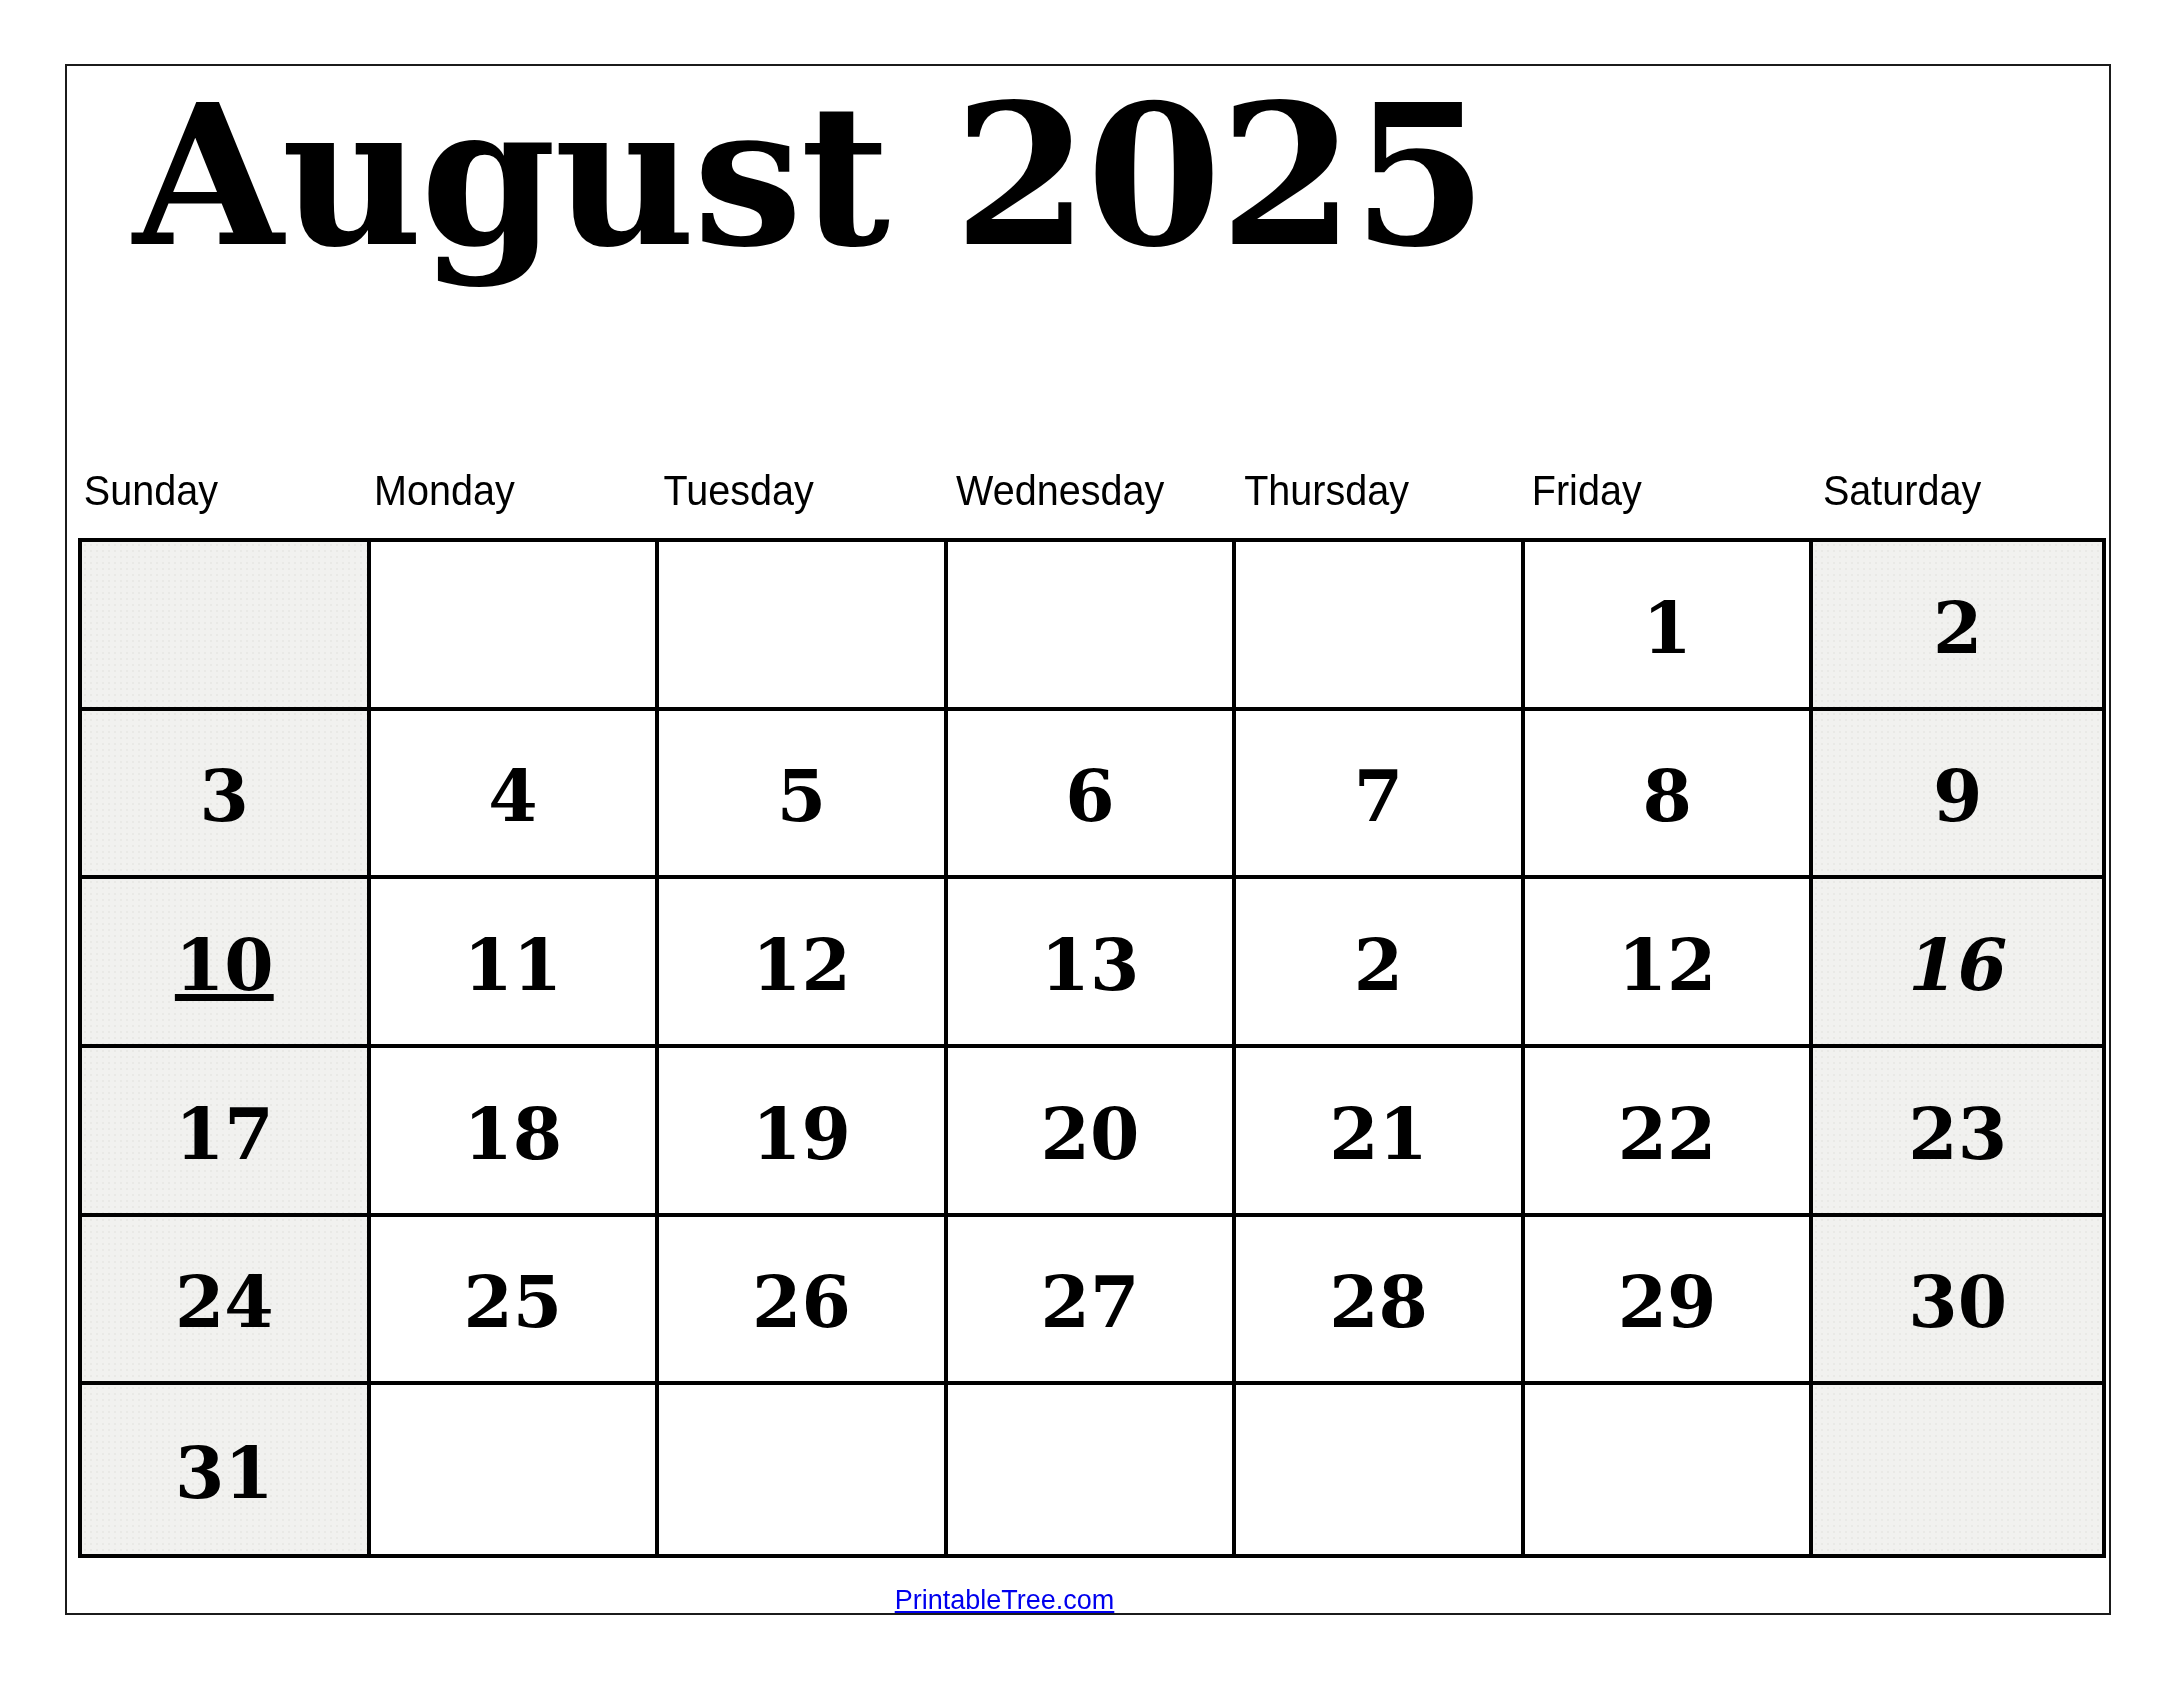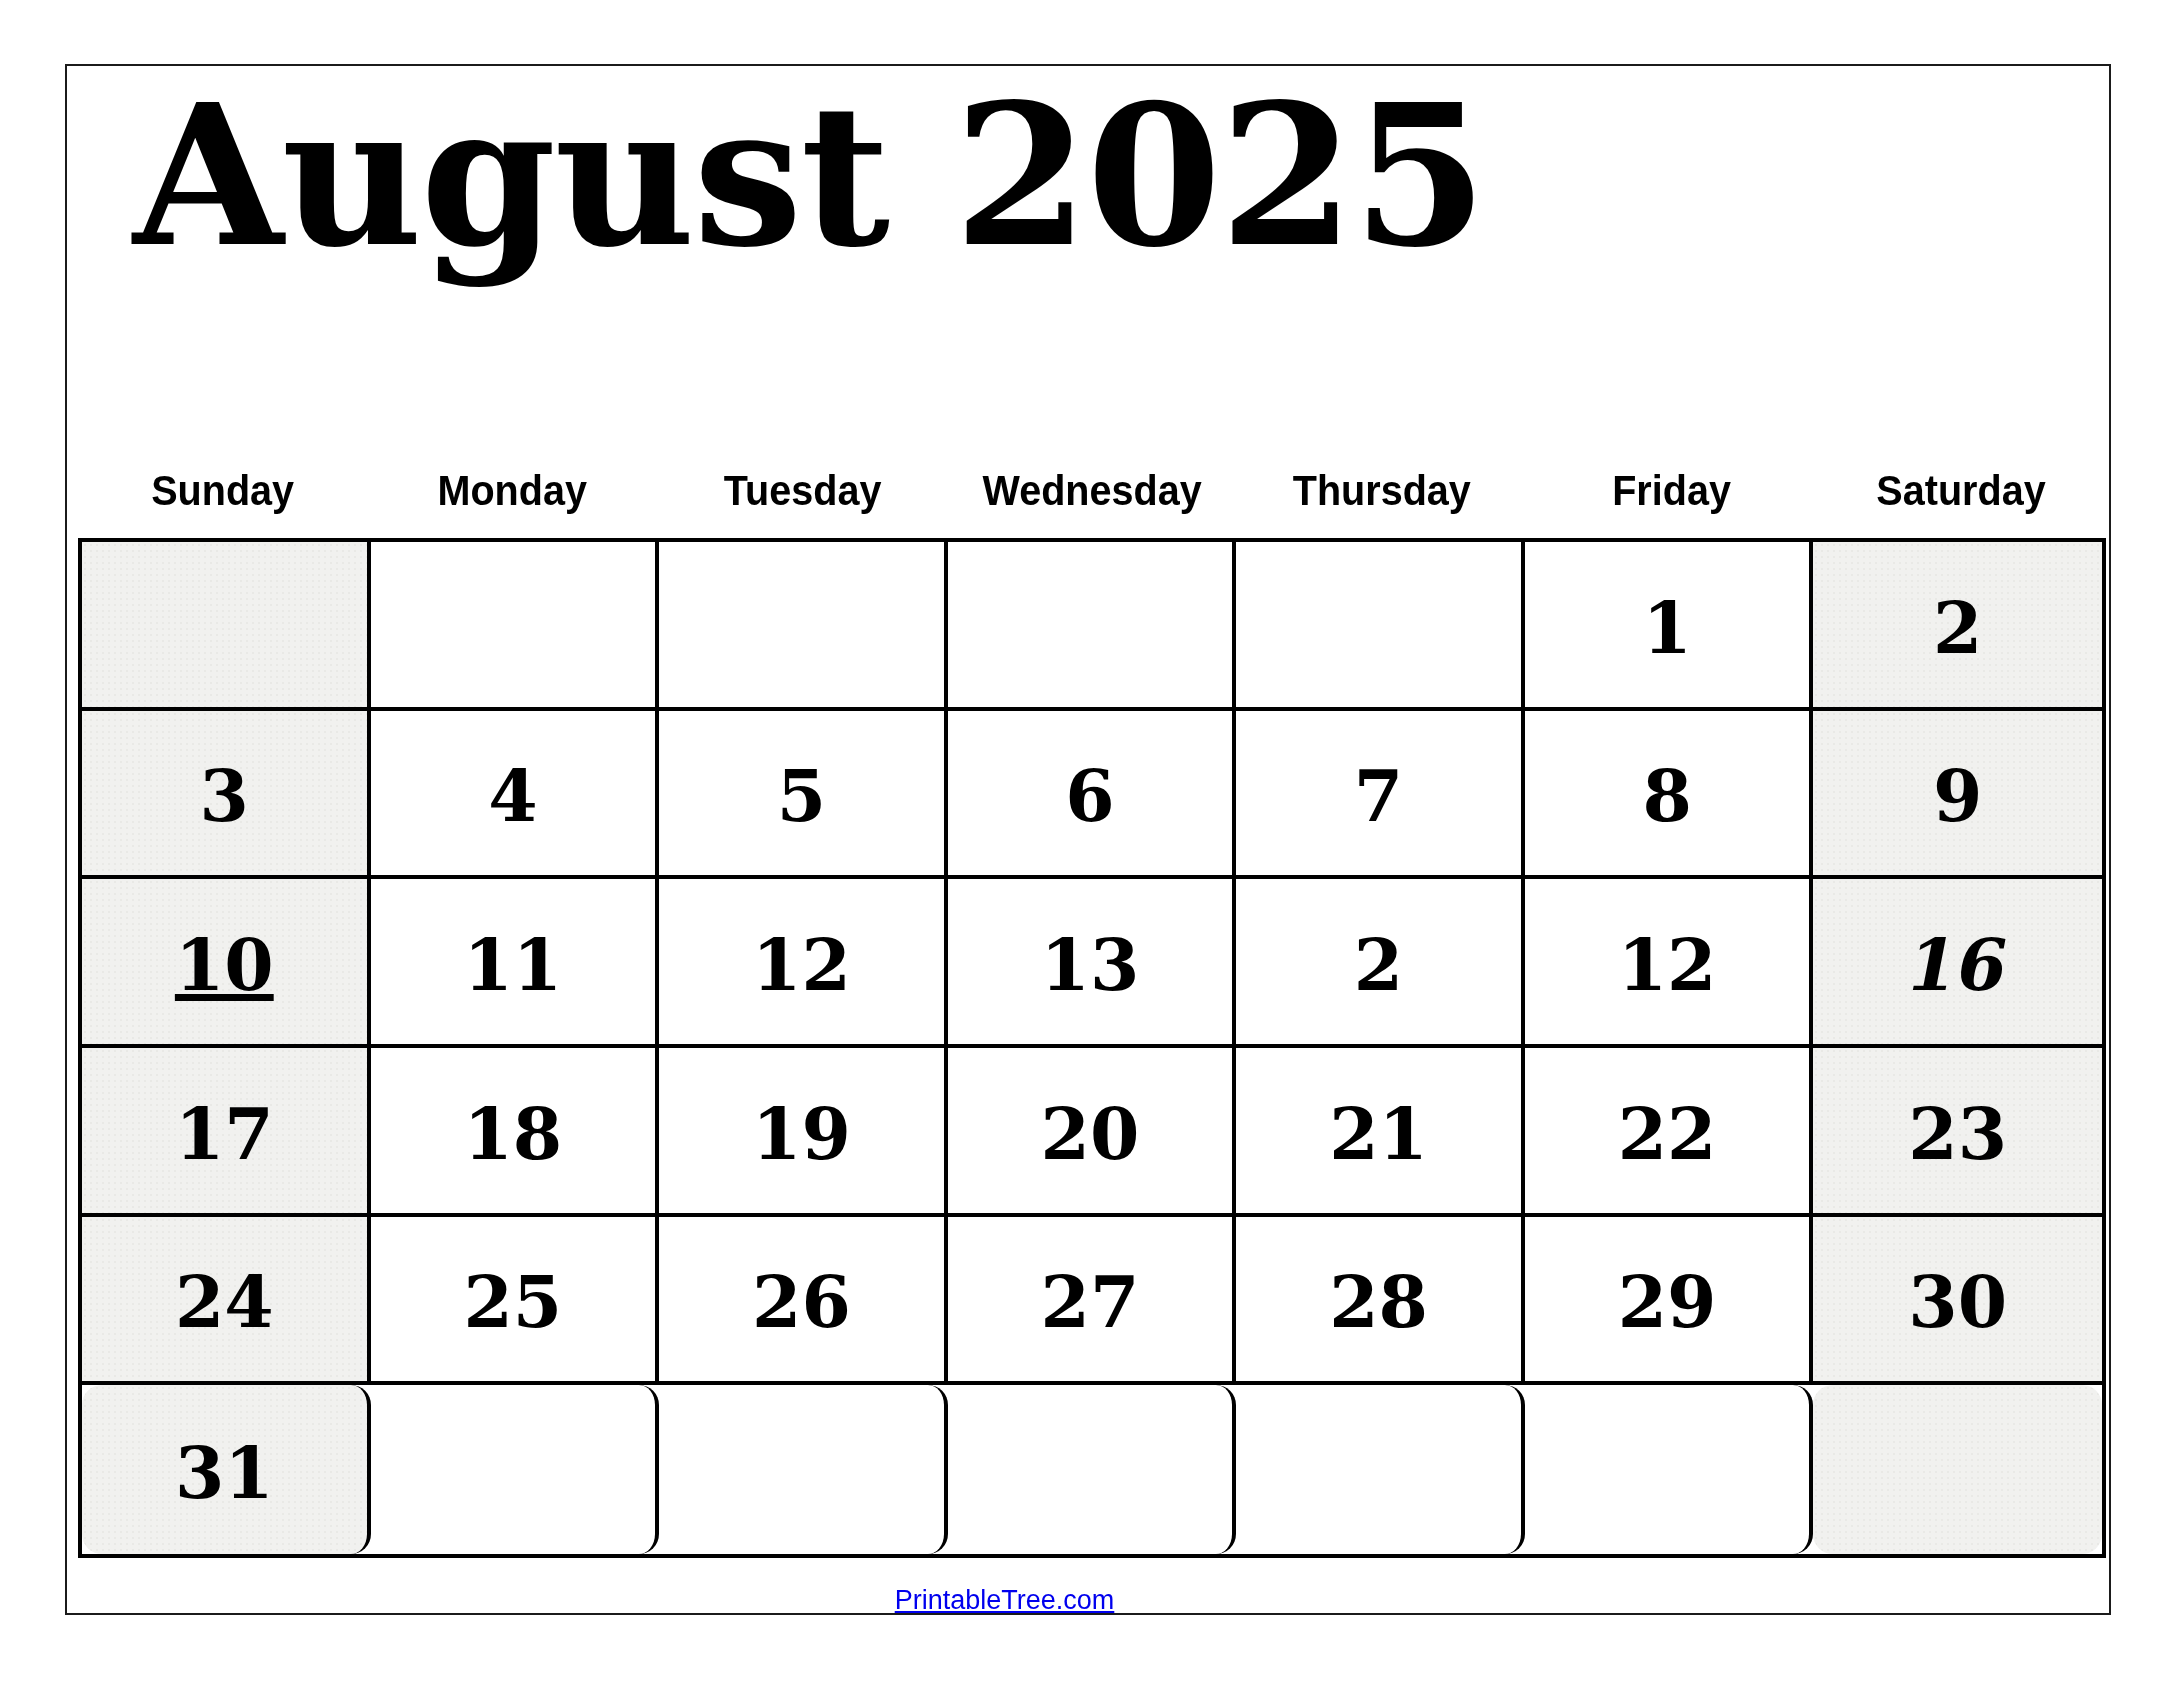--- a/index.html
+++ b/index.html
@@ -42,22 +42,22 @@
 
   .weekday-row {
     position: absolute;
     left: 78px;
     top: 469px;
     width: 2028px;
     display: flex;
   }
   .weekday {
     flex: 1;
-    text-align: center;
-    font-weight: bold;
+    text-align: left;
+    font-weight: normal;
     font-size: 43px;
     line-height: 1;
   }
   .weekday-label {
     display: inline-block;
     transform: scaleX(0.92);
     transform-origin: center;
   }
 
   .calendar-grid {
@@ -76,21 +76,21 @@
   .cell {
     border-right: 4px solid #000;
     border-bottom: 4px solid #000;
     box-sizing: border-box;
     display: flex;
     align-items: center;
     justify-content: center;
     padding-top: 8px;
   }
   .cell:nth-child(7n) { border-right: none; }
-  .cell:nth-last-child(-n+7) { border-bottom: none; border-radius: 20px; }
+  .cell:nth-last-child(-n+7) { border-bottom: none; }
   .cell.weekend {
     background-image: radial-gradient(#e9e9e6 1px, transparent 1px);
     background-size: 6px 6px;
   }
   .date-number {
     font-family: "DejaVu Serif", serif;
     font-weight: bold;
     font-size: 71px;
     line-height: 1;
   }

